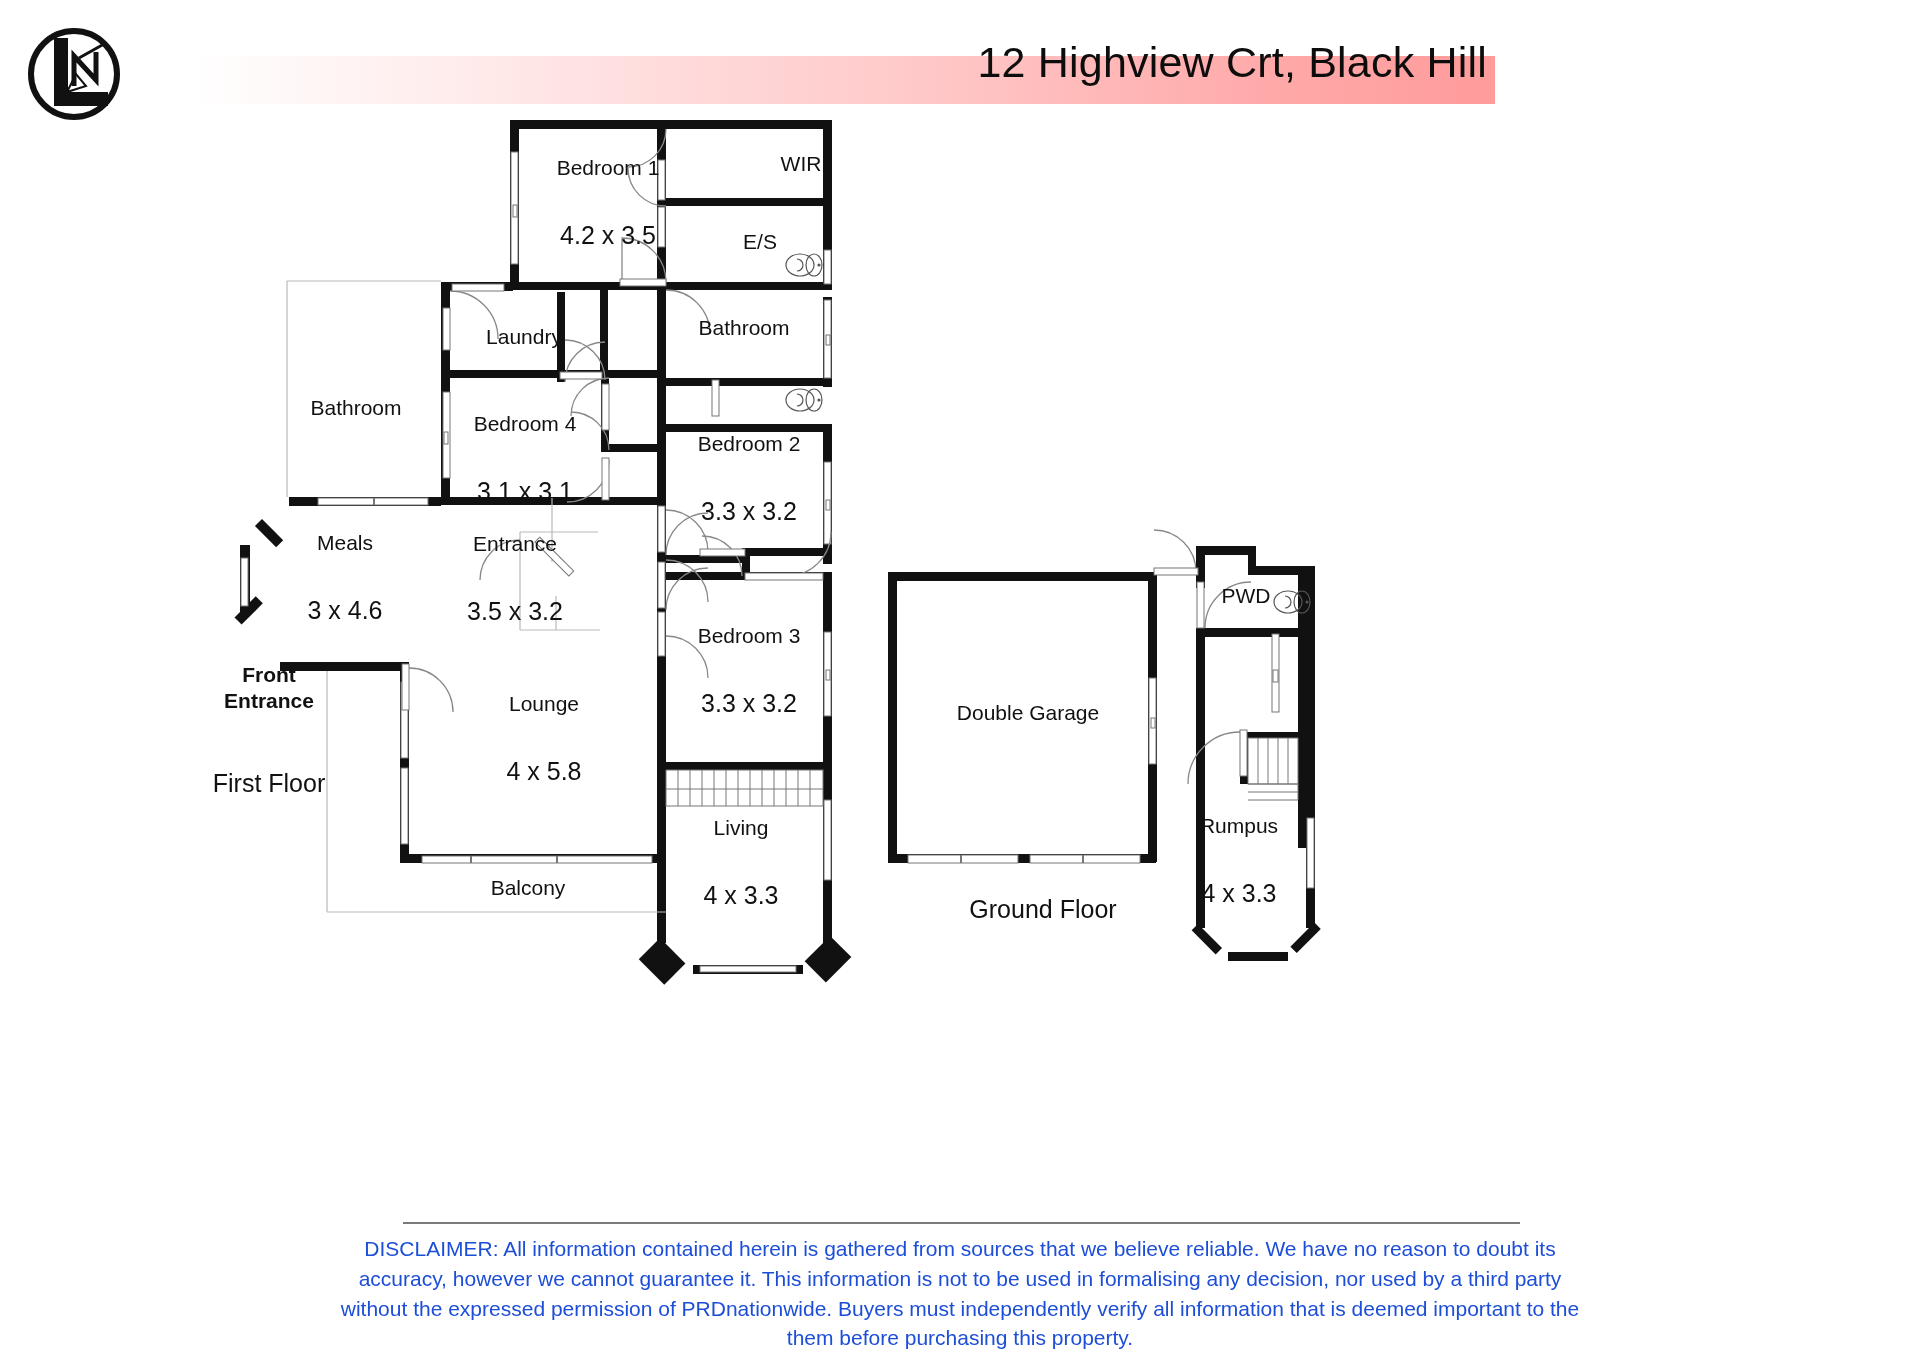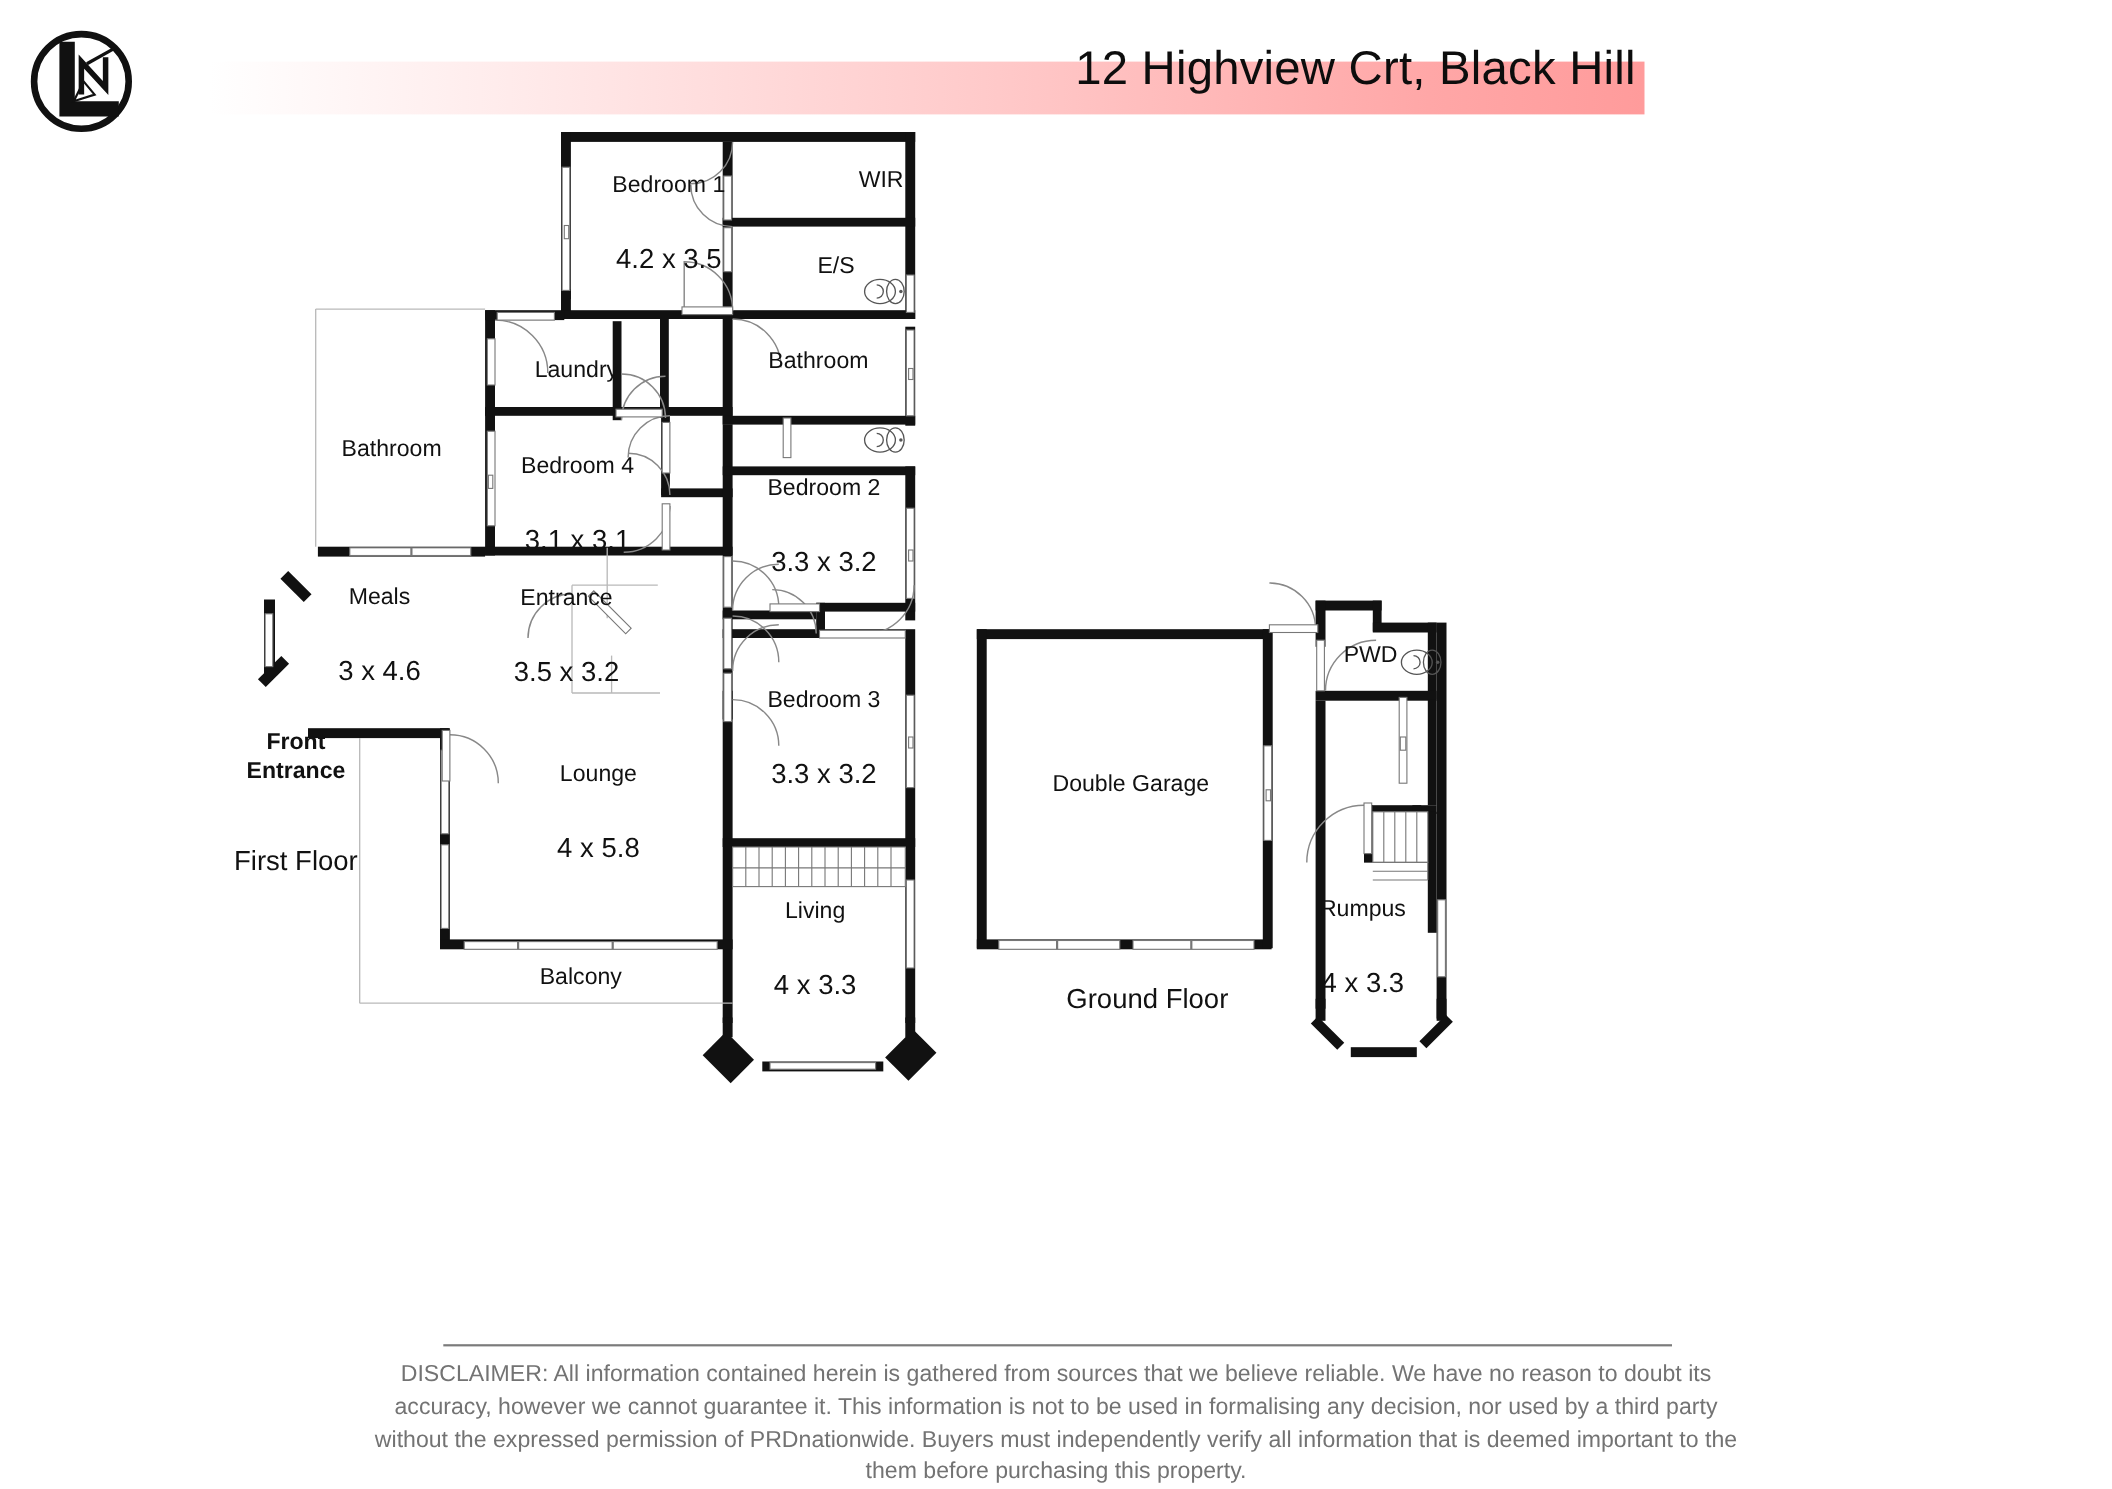--- a/index.html
+++ b/index.html
@@ -80,21 +80,21 @@
     width: 1117px; height: 2px;
     background: #7b7b7b;
   }
   #disclaimer {
     position: absolute;
     left: 330px; top: 1234px;
     width: 1260px;
     text-align: center;
     font-size: 21px;
     line-height: 1.42;
-    color: #737373;
+    color: #1d4ed8;
     font-family: "Liberation Sans", sans-serif;
   }
 </style>
 </head>
 <body>
 
 <div id="page">
 
   <div id="logo">
     <svg viewBox="0 0 100 100" width="100" height="100" aria-hidden="true">

